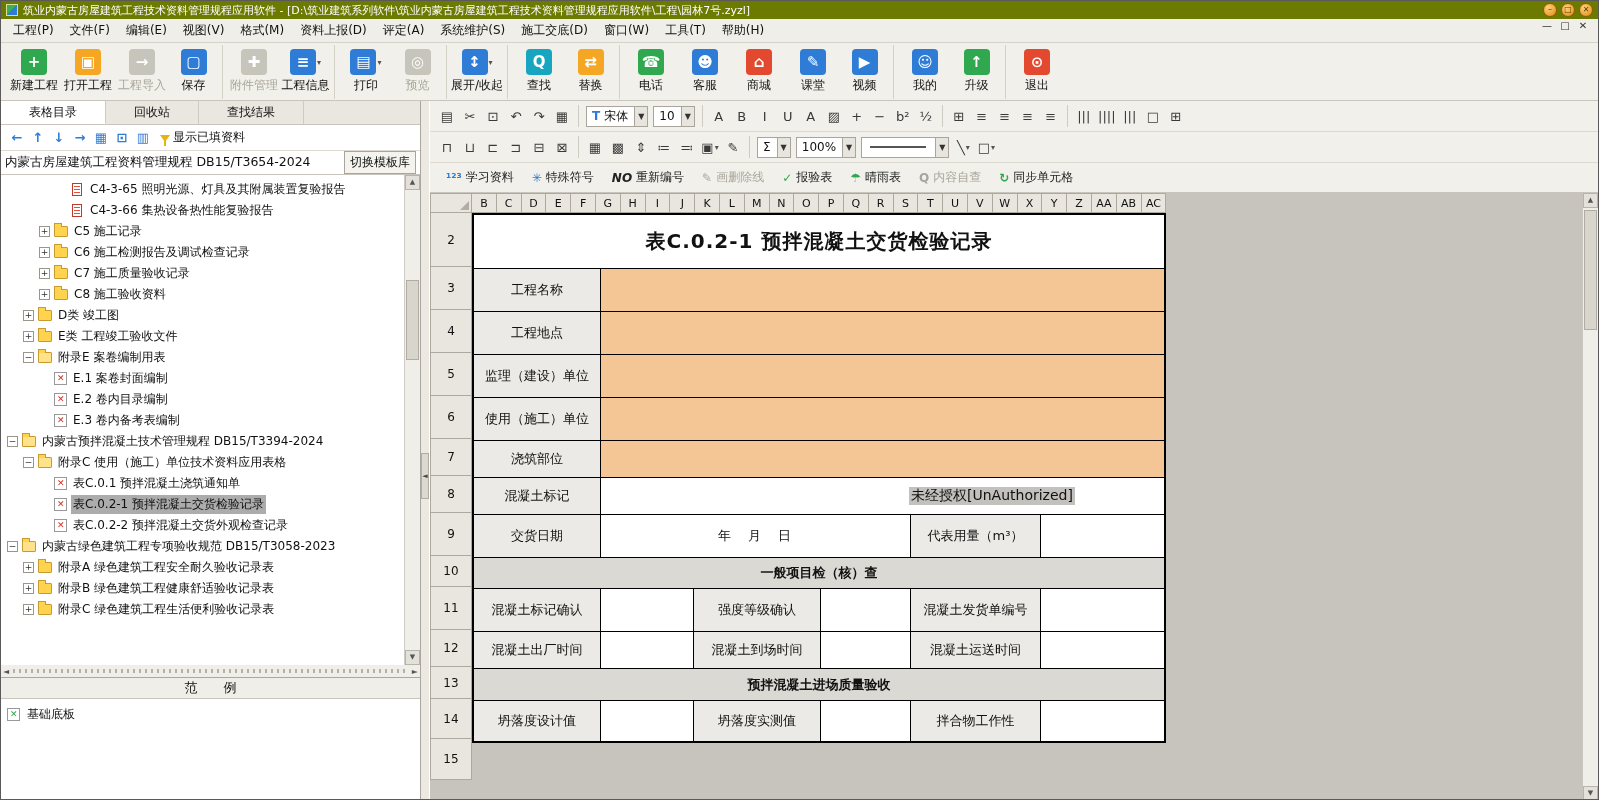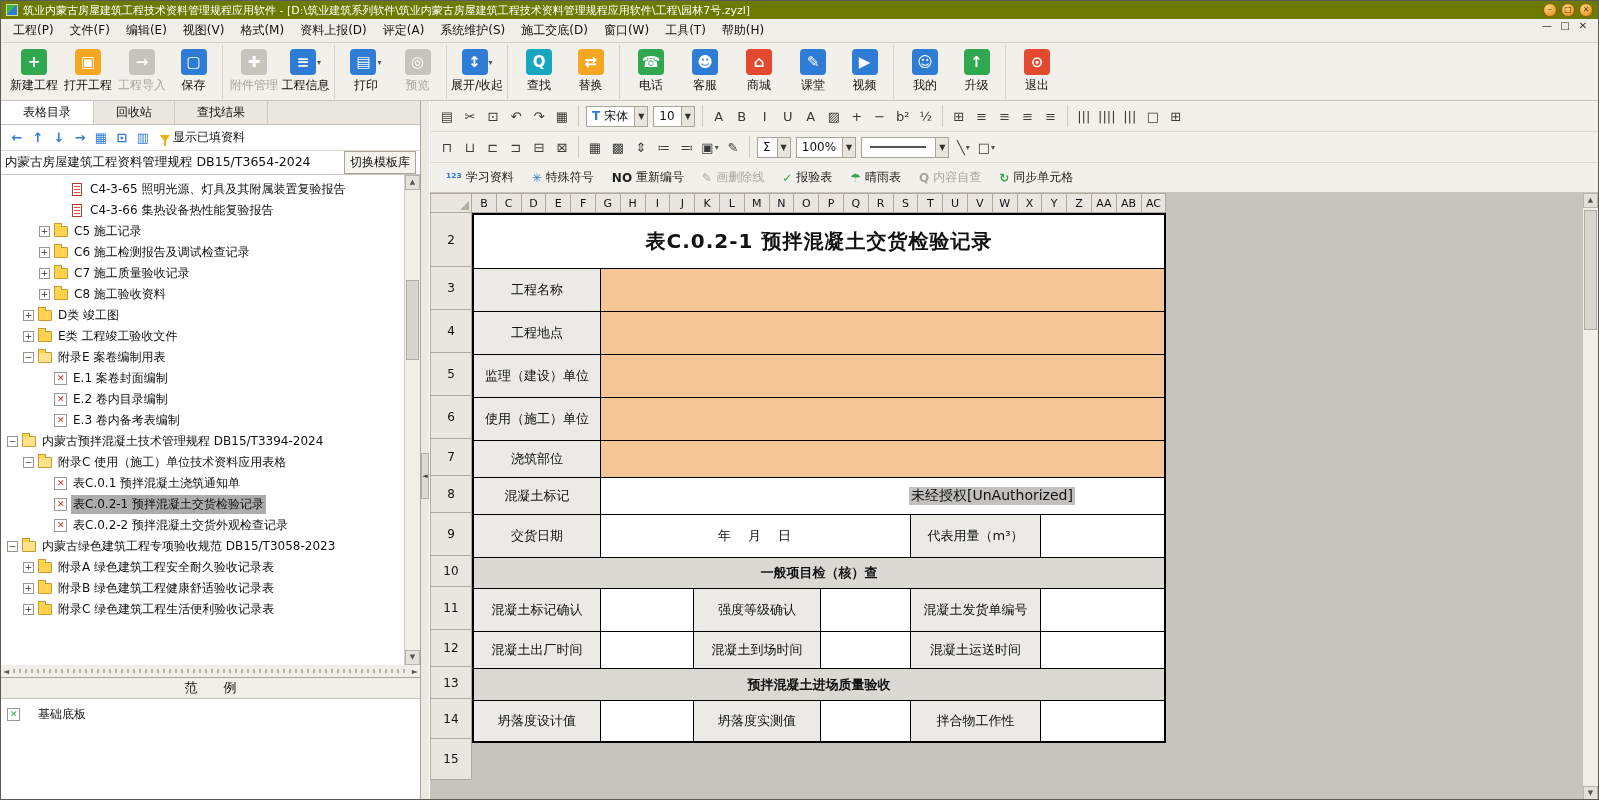--- a/index.html
+++ b/index.html
@@ -26,21 +26,21 @@
 .tbtn.disabled .lbl{color:#A9A59B}
 .tbtn.sep-after{border-right:1px solid #D5D1C7;margin-right:4px;padding-right:4px}
 
 .main{display:flex;height:700px}
 .left{width:420px;background:#fff;border-right:1px solid #ABA79E;display:flex;flex-direction:column;min-width:0}
 .splitter{width:8px;background:#ECE9E2;position:relative;flex:none}
 .split-btn{position:absolute;top:352px;left:0;width:8px;height:46px;background:#DCD9D1;border:1px solid #B0ACA3;font-size:7px;color:#444;display:flex;align-items:center;justify-content:center}
 .right{flex:1;display:flex;flex-direction:column;background:#F2F0EA;min-width:0;border-left:1px solid #fff}
 
 .ltabs{height:24px;background:#EAE7E0;display:flex;border-bottom:1px solid #C9C5BC;flex:none}
-.ltab{padding:0 22px;display:flex;align-items:center;border-right:1px solid #CFCBC2;white-space:nowrap}
+.ltab{padding:0 28px;display:flex;align-items:center;border-right:1px solid #CFCBC2;white-space:nowrap}
 .ltab.selected{background:#fff;border-bottom:1px solid #fff}
 .lnav{height:26px;display:flex;align-items:center;gap:2px;padding:0 6px;border-bottom:1px solid #DDD9D0;flex:none}
 .nav-ico{width:20px;height:20px;display:flex;align-items:center;justify-content:center;color:#2E7CD6;font-weight:bold;font-size:13px}
 .funnel{width:0;height:0;border:5px solid transparent;border-top:7px solid #E8B40A;position:relative;top:3px;margin:0 3px}
 .funnel::after{content:"";position:absolute;left:-1px;top:-2px;width:2px;height:6px;background:#E8B40A}
 .filter{display:flex;align-items:center;margin-left:2px}
 .ltemplate{height:24px;display:flex;align-items:center;gap:16px;padding:0 4px;border-bottom:1px solid #C9C5BC;white-space:nowrap;flex:none;font-size:12.5px}
 .switch-btn{margin-left:auto;border:1px solid #A9A59C;background:#F5F3EE;padding:2px 5px;font-size:12px;flex:none}
 .tree{flex:1;overflow:hidden;position:relative;padding:4px 18px 0 0;background:#fff}
 .tree-item{height:21px;display:flex;align-items:center;gap:4px;white-space:nowrap;overflow:hidden}
@@ -61,21 +61,21 @@
 .ic-form-green .ticon::before{content:"✕";position:absolute;left:2px;top:0;font-size:9px;line-height:11px;font-weight:bold;color:#2FA84F}
 .tlabel{font-size:12px;padding:1px 2px}
 .tree-vscroll{position:absolute;right:0;top:0;bottom:0;width:16px;background:#F0EEE8;border-left:1px solid #D0CCC3;display:flex;flex-direction:column}
 .sc-btn{height:15px;background:#E4E1DA;border:1px solid #B8B4AB;font-size:7px;color:#555;text-align:center;line-height:13px}
 .sc-track{flex:1;position:relative}
 .sc-thumb{position:absolute;left:1px;right:1px;top:90px;height:80px;background:#D8D5CD;border:1px solid #B0ACA3}
 .hscroll{height:13px;background:#F0EEE8;border-top:1px solid #D8D4CC;display:flex;align-items:center;flex:none;padding:0 2px;gap:4px}
 .hs-track{flex:1;height:4px;background:repeating-linear-gradient(90deg,#B5B1A8 0 2px,transparent 2px 6px)}
 .example-header{height:22px;background:#F0EEE8;border-top:1px solid #ABA79E;border-bottom:1px solid #C9C5BC;display:flex;align-items:center;justify-content:center;flex:none;font-size:13px}
 .example-list{height:102px;background:#fff;padding:5px 6px;flex:none}
-.example-item{display:flex;align-items:center;gap:16px;height:20px}
+.example-item{display:flex;align-items:center;gap:5px;height:20px}
 
 .fmt1,.fmt2{height:31px;display:flex;align-items:center;gap:1px;padding:0 6px;border-bottom:1px solid #DDD9D0;background:#F2F0EA;flex:none;white-space:nowrap}
 .fmt3{height:30px;display:flex;align-items:center;gap:2px;padding:0 8px;border-bottom:1px solid #C9C5BC;background:#F2F0EA;flex:none}
 .fgroup{display:flex;align-items:center;gap:1px}
 .fico{min-width:22px;height:22px;display:flex;align-items:center;justify-content:center;color:#3a3a3a;font-size:13px;padding:0 2px}
 .fico.dropdown::after{content:"▾";font-size:8px;margin-left:1px;color:#555}
 .fsep{width:1px;height:22px;background:#CFCBC2;margin:0 4px;flex:none}
 .select{height:21px;border:1px solid #A9A59C;background:#fff;display:flex;align-items:center;padding-left:5px;margin:0 2px;font-size:12px}
 .select .dd{margin-left:6px;height:100%;display:flex;align-items:center;padding:0 3px;background:#E8E5DE;border-left:1px solid #A9A59C;font-size:8px;color:#333}
 .t-pre{color:#2E7CD6;font-weight:bold;margin-right:4px}
@@ -603,21 +603,21 @@
             <span class="g" style="color: rgb(46, 124, 214);">¹²³</span>
             <span>学习资料</span>
           </div>
 
           <div class="fbtn">
             <span class="g" style="color: rgb(46, 124, 214);">✳</span>
             <span>特殊符号</span>
           </div>
 
           <div class="fbtn">
-            <span class="g" style="color: rgb(34, 34, 34);">NO</span>
+            <span class="g" style="color: rgb(34, 34, 34); font-style: italic;">NO</span>
             <span>重新编号</span>
           </div>
 
           <div class="fbtn disabled">
             <span class="g" style="color: rgb(169, 165, 155);">✎</span>
             <span>画删除线</span>
           </div>
 
           <div class="fbtn">
             <span class="g" style="color: rgb(47, 168, 79);">✓</span>

